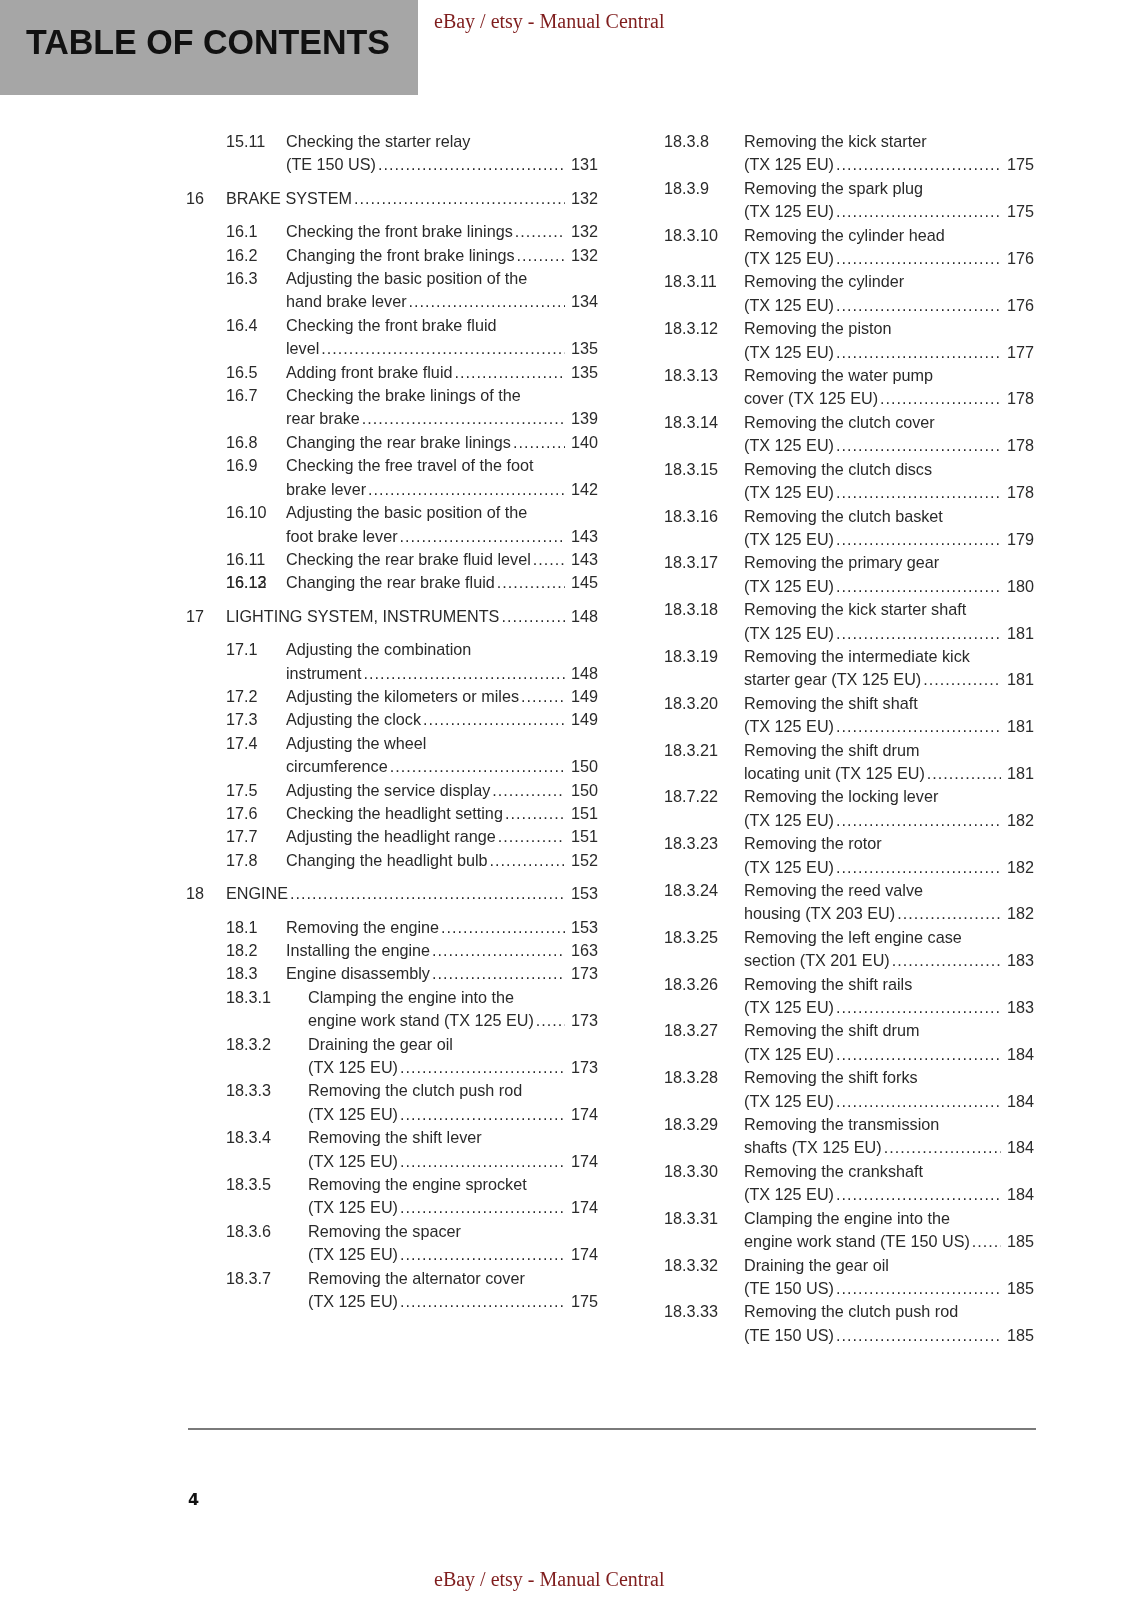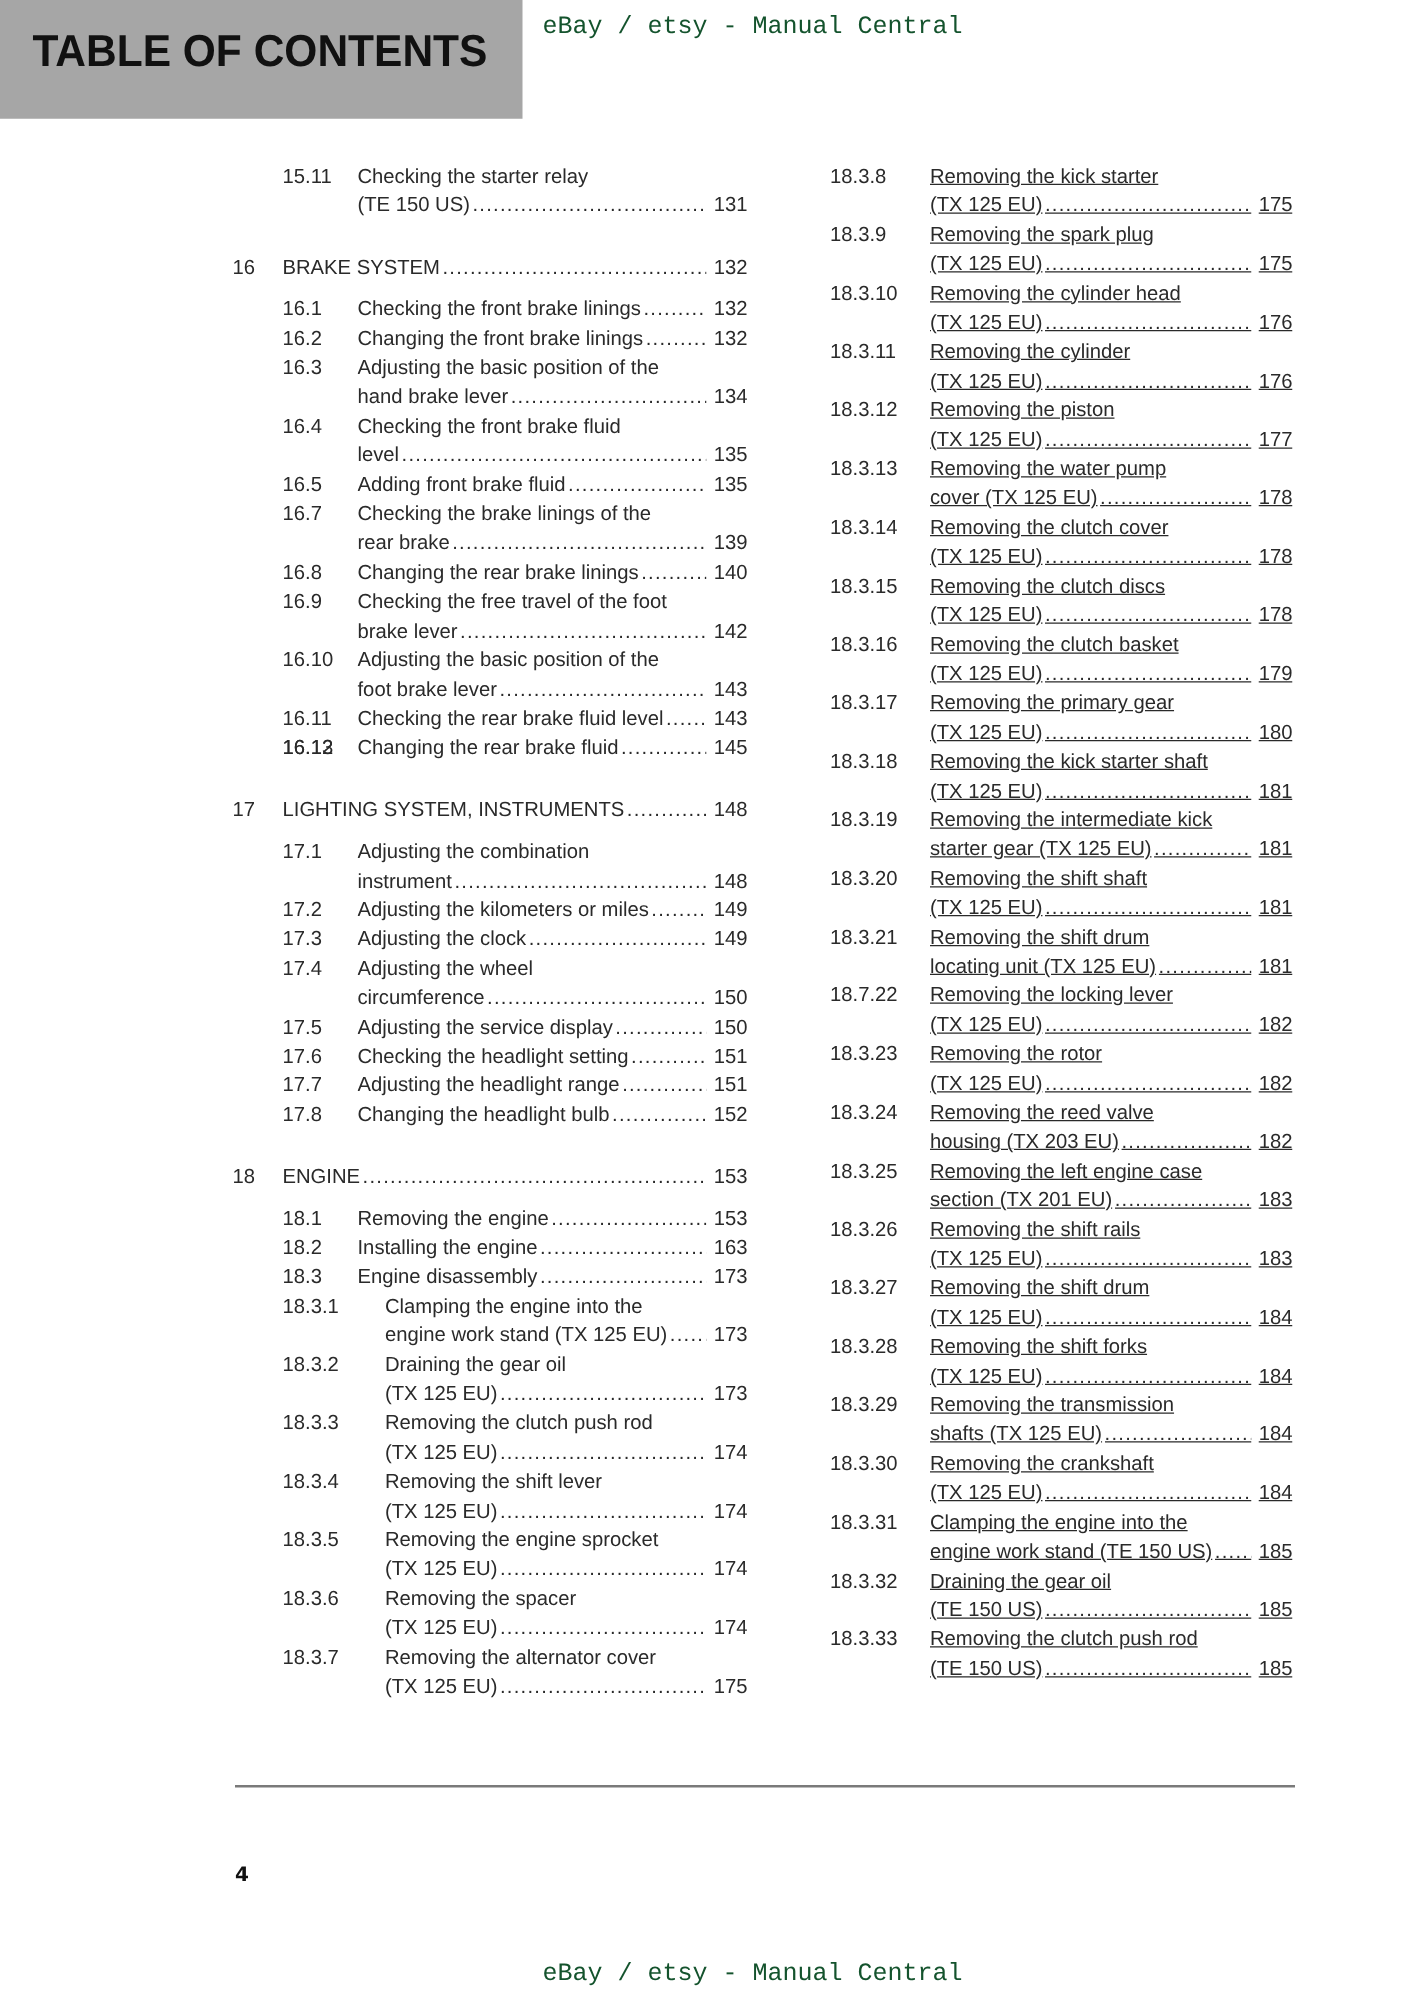--- a/index.html
+++ b/index.html
@@ -1,45 +1,45 @@
 <!DOCTYPE html>
 <html><head>
 <meta charset="utf-8">
 <style>
   html, body { margin:0; padding:0; }
   body { width:1130px; height:1600px; background:#ffffff; position:relative; overflow:hidden;
          font-family:"Liberation Sans", sans-serif; color:#1a1a1a; }
   .title-box { position:absolute; left:0; top:0; width:418px; height:95px; background:#a6a6a6; }
   .title-box span { position:absolute; left:26px; top:22px; font-family:"Liberation Sans", sans-serif;
          font-weight:bold; font-size:34px; color:#111; letter-spacing:0px; transform:scaleY(1.05); }
-  .watermark { position:absolute; font-family:Liberation Mono, monospace; font-size:20px; color:#14532d; }
+  .watermark { position:absolute; font-family:Liberation Serif, serif; font-size:20px; color:#7f1d1d; }
   .wm-top { left:434px; top:10px; }
   .wm-bottom { left:434px; top:1568px; }
   .col { position:absolute; top:130px; }
   .col-left { left:186px; width:412px; }
   .col-right { left:664px; width:370px; }
   .entry { position:relative; font-size:16.2px; line-height:23.4px; color:#2a2a2a; }
   .entry .num { position:absolute; left:0; top:0; }
   .entry .lines { display:block; }
   .line { display:block; white-space:nowrap; overflow:hidden; position:relative; }
   .dotted { display:flex; align-items:baseline; }
   .dotted .txt { white-space:nowrap; }
   .dotted .dots { flex:1; overflow:hidden; white-space:nowrap; letter-spacing:1px; margin:0 2px; }
   .dotted .dots::before { content:"...................................................................................................................................................."; }
   .dotted .pg { white-space:nowrap; padding-left:4px; }
   
   .lvl1 .num { left:0; }
-  .lvl1 .lines { margin-left:40px;margin-top:16px; }
+  .lvl1 .lines { margin-left:40px; }
   .lvl2 .num { left:40px; }
   .lvl2 .lines { margin-left:100px; }
   .lvl3 .num { left:40px; }
   .lvl3 .lines { margin-left:122px; }
   
   .col-right .entry .num { left:0; }
-  .col-right .entry .lines { margin-left:80px;text-decoration:underline; }
+  .col-right .entry .lines { margin-left:80px; }
   .gap { height:10px; }
   .footer-rule { position:absolute; left:188px; top:1428px; width:848px; height:2px; background:#7a7a7a; }
   .page-num { position:absolute; left:188px; top:1490px; font-weight:bold; font-size:16px; font-family:"DejaVu Sans", sans-serif; color:#111; }
 </style>
 </head>
 <body>
 
 <div class="title-box">
   <span>TABLE OF CONTENTS</span>
 </div>

